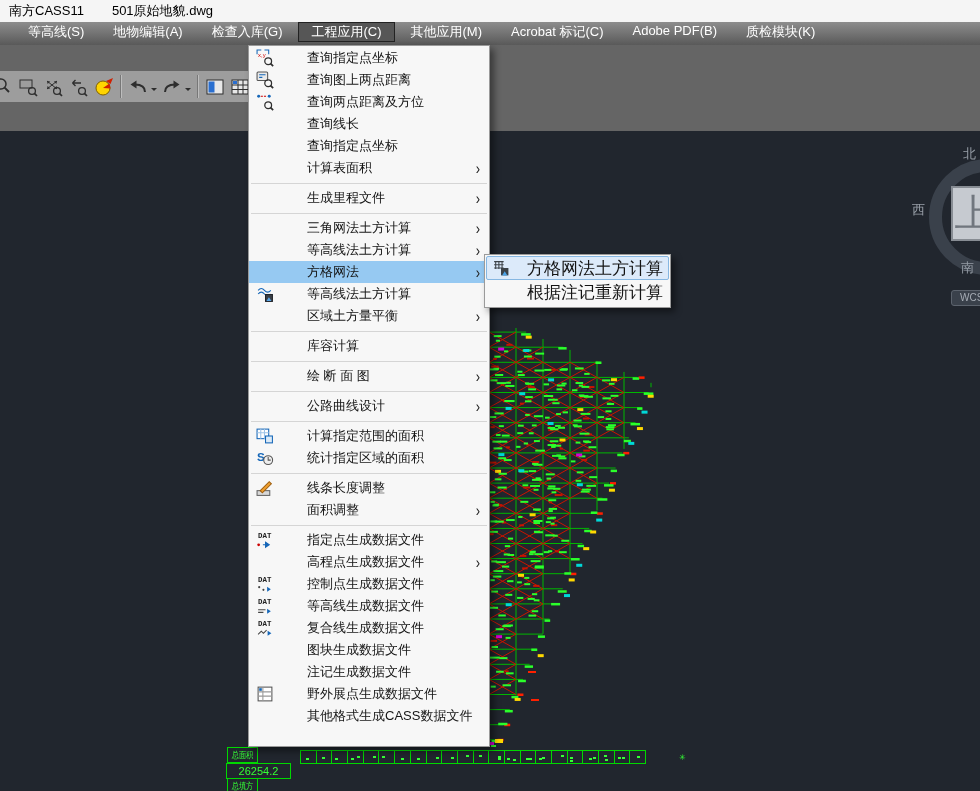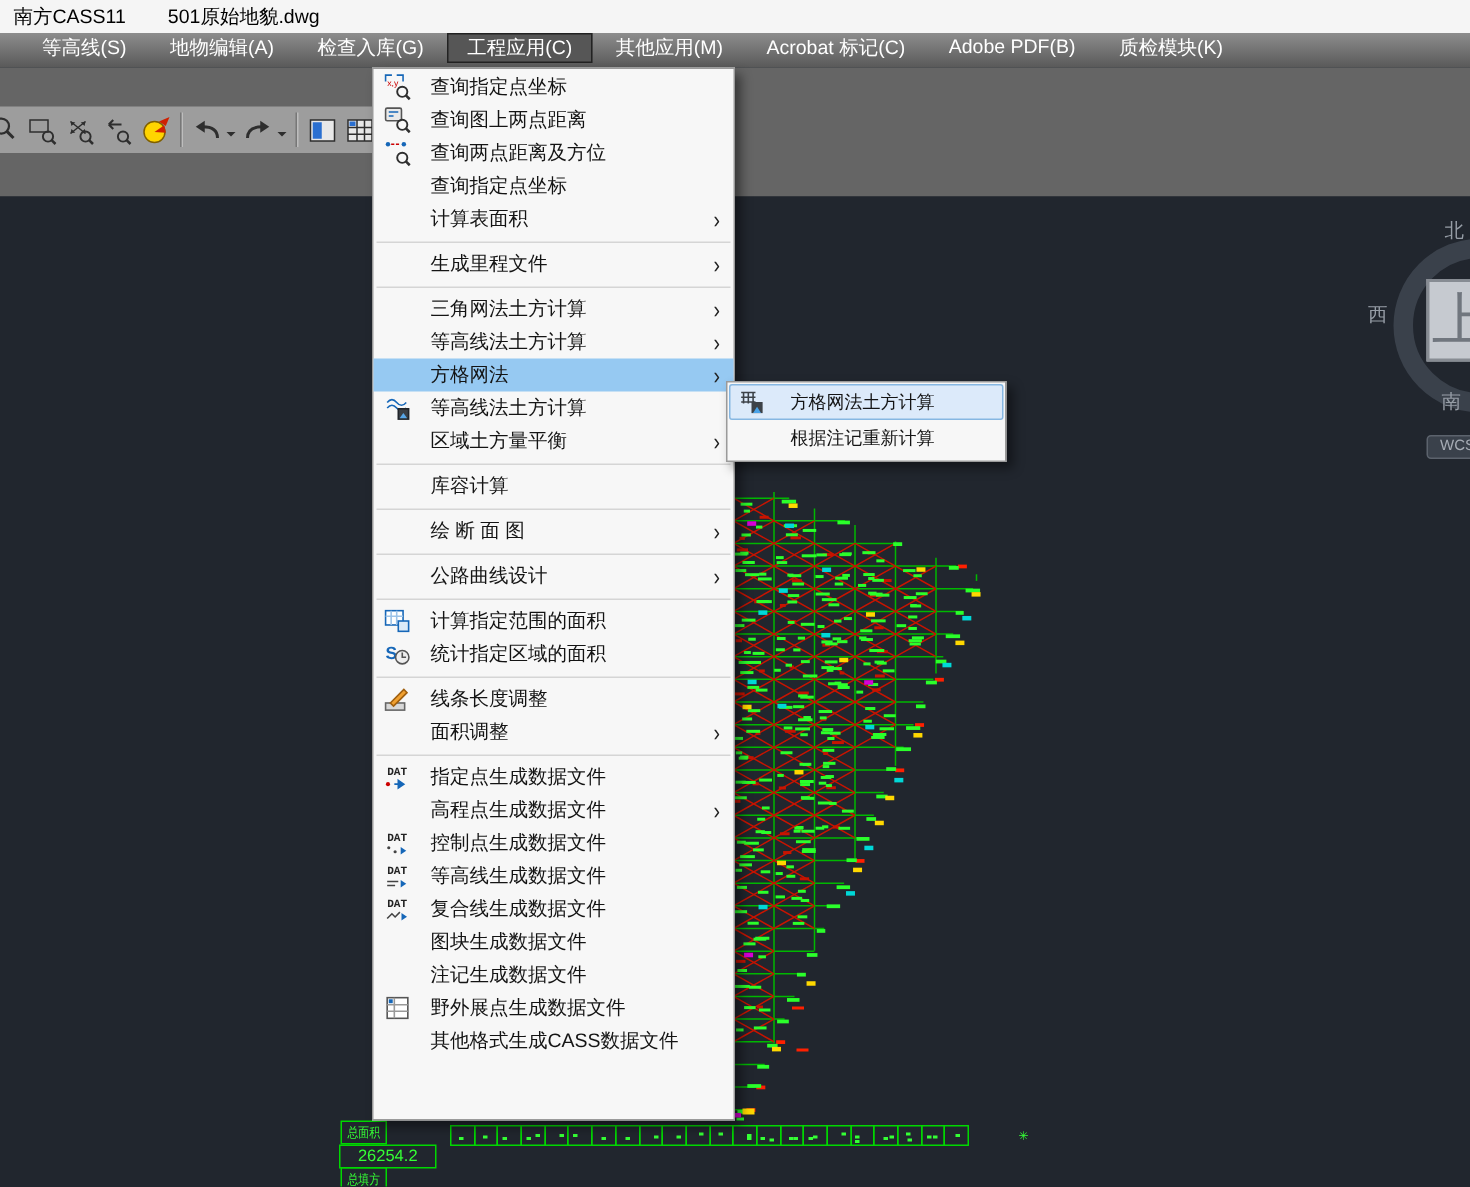--- a/index.html
+++ b/index.html
@@ -57,34 +57,34 @@
   
   .mini-cells { position:absolute; left:301px; top:619px; display:flex; }
   .m-cell { width:16.7px; height:14px; border:1px solid #00d800; margin-left:-1px; position:relative; }
   .m-cell i { position:absolute; width:3px; height:2px; background:#35ff35; display:block; }
   .m-tail { position:absolute; left:679px; top:622px; color:#35ff35; font-size:8px; }
 
   
   .menu-panel { position:absolute; left:248px; top:45px; width:242px; height:702px;
     background:#f7f7f7; border:1px solid #9a9a9a; box-shadow:4px 4px 7px rgba(0,0,0,.45);
     z-index:5; padding-top:1px; }
-  .menu-item { height:22px; display:flex; align-items:center; padding-left:38px;
+  .menu-item { height:22px; display:flex; align-items:center; padding-left:58px;
     position:relative; font-size:13px; color:#141414; white-space:nowrap; }
   .menu-item.highlight { background:#96c9f2; }
   .mi-icon { position:absolute; left:7px; top:2px; width:18px; height:18px; }
   .mi-icon svg { width:18px; height:18px; display:block; }
   .mi-arrow { position:absolute; right:9px; font-size:13px; color:#222; transform:scaleY(1.25); }
   .menu-sep { height:1px; background:#d5d5d5; margin:3.5px 2px; }
 
   
   .submenu-panel { position:absolute; left:484px; top:254px; width:187px; height:54px;
     background:#f7f7f7; border:1px solid #9a9a9a; box-shadow:4px 4px 7px rgba(0,0,0,.45);
     z-index:6; padding:1px; }
   .sm-item { height:24px; position:relative; display:flex; align-items:center;
-    padding-left:40px; font-size:12px; color:#141414; border:1px solid transparent;
+    padding-left:40px; font-size:17px; color:#141414; border:1px solid transparent;
     white-space:nowrap; }
   .sm-item.highlight { background:#dceafa; border:1px solid #86b7e2; border-radius:2px; }
   .sm-item .mi-icon { left:5px; top:2px; }
 </style>
 </head>
 <body>
 
 <div class="titlebar">
   <span>南方CASS11</span>
   <span>501原始地貌.dwg</span>
@@ -799,20 +799,23 @@
           <circle cx="2.5" cy="3" r="1.4" fill="#1667b8"></circle>
           <circle cx="12.5" cy="3" r="1.4" fill="#1667b8"></circle>
           <path d="M4.5 3h6" stroke="#c00" stroke-dasharray="2 1"></path>
           <circle cx="11.5" cy="11.5" r="3.2" fill="none" stroke="#2f2f2f" stroke-width="1.2"></circle>
           <line x1="13.8" y1="13.8" x2="16.2" y2="16.2" stroke="#2f2f2f" stroke-width="1.6"></line>
         </svg>
       </span>
       <span>查询两点距离及方位</span>
     </div>
     <div class="menu-item">
+      <span>查询线长</span>
+    </div>
+    <div class="menu-item">
       <span>查询指定点坐标</span>
     </div>
     <div class="menu-item">
       <span>计算表面积</span>
       <span class="mi-arrow">›</span>
     </div>
     <div class="menu-sep"></div>
     <div class="menu-item">
       <span>生成里程文件</span>
       <span class="mi-arrow">›</span>

